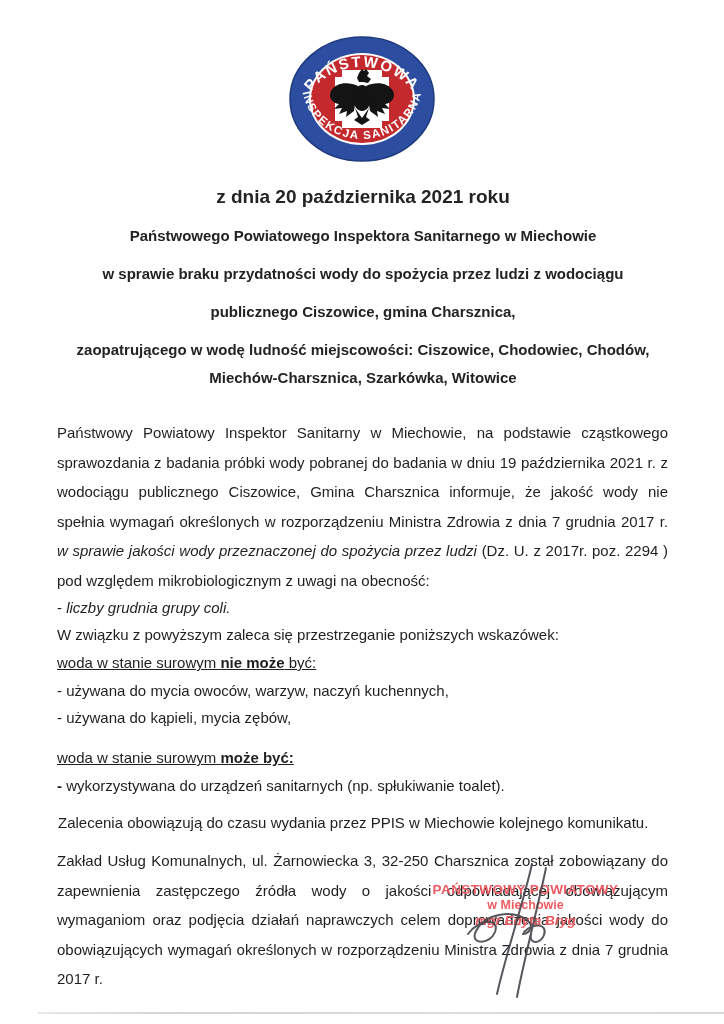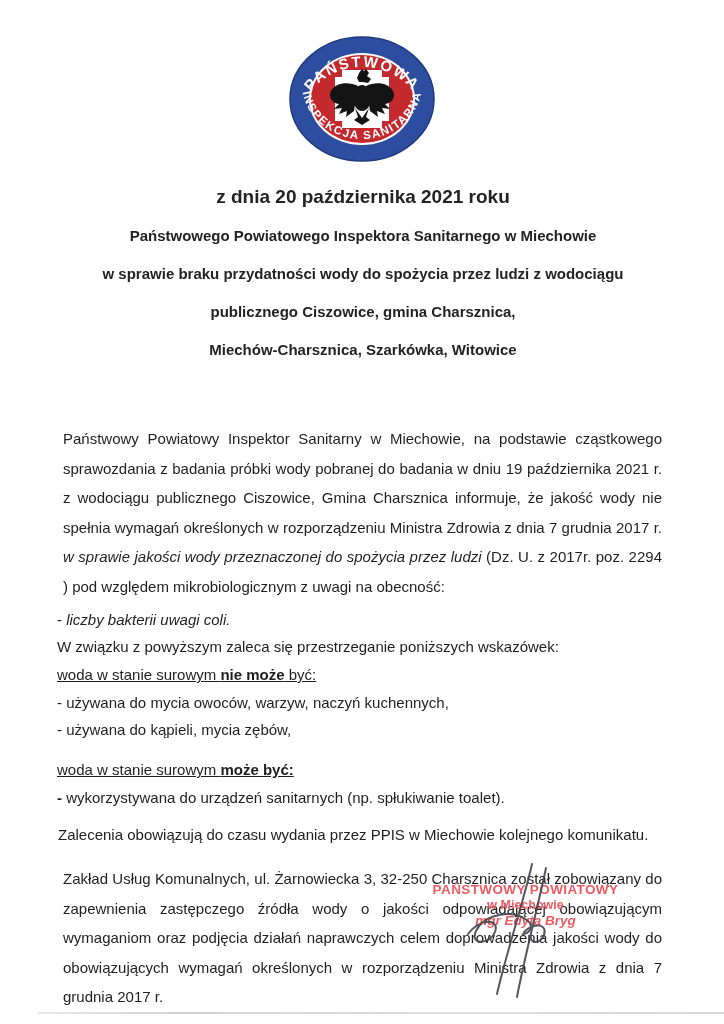--- a/index.html
+++ b/index.html
@@ -24,21 +24,21 @@
   }
   .h-title{font-size:16px;letter-spacing:.3px;margin:0 0 20px 0;}
   .h-date{font-size:19px;margin:0 0 17px 0;}
   .h-line{font-size:15px;margin:0 0 16px 0;line-height:22px;}
   .h-line.tight{margin-bottom:6px;}
   
   .body-text{
     position:absolute;left:57px;right:56px;top:418px;
     font-size:15px;line-height:29.5px;color:#1f1f1f;
   }
-  .jst{text-align:justify;text-justify:inter-word;margin:6px;}
+  .jst{text-align:justify;text-justify:inter-word;margin:0;}
   .it{font-style:italic;}
   .bd{font-weight:bold;}
   .und{text-decoration:underline;margin-top:44px;}
   .bullet{margin:0;line-height:27px;}
   .coli{line-height:26px;margin:0;}
   .gap-s{height:8px;}
   .gap-m{height:13px;}
   .rule-head{margin:0;line-height:28px;}
   .notice{font-weight:normal;margin:1px;line-height:29px;}
   
@@ -100,28 +100,29 @@
         <textPath href="#arcBottom" startOffset="50%" text-anchor="middle">INSPEKCJA SANITARNA</textPath>
       </text>
     </svg>
   </div>
 
   <div class="heading">
     <p class="h-date">z dnia 20 października 2021 roku</p>
     <p class="h-line">Państwowego Powiatowego Inspektora Sanitarnego w Miechowie</p>
     <p class="h-line">w sprawie  braku przydatności wody do spożycia przez ludzi z wodociągu</p>
     <p class="h-line">publicznego Ciszowice, gmina Charsznica,</p>
+    <p class="h-line tight">zaopatrującego w wodę ludność miejscowości: Ciszowice, Chodowiec, Chodów,</p>
     <p class="h-line">Miechów-Charsznica, Szarkówka, Witowice</p>
   </div>
 
   <div class="body-text">
 
     <p class="jst"><span>Państwowy Powiatowy Inspektor Sanitarny w Miechowie, na podstawie cząstkowego sprawozdania z badania próbki wody pobranej  do badania w dniu 19 października 2021 r. z  wodociągu publicznego Ciszowice, Gmina Charsznica informuje, że jakość wody nie spełnia wymagań określonych w rozporządzeniu Ministra Zdrowia z dnia 7 grudnia 2017 r. </span><span class="it">w sprawie jakości wody przeznaczonej do spożycia przez ludzi</span><span> (Dz. U. z 2017r.  poz. 2294 ) pod względem mikrobiologicznym z uwagi na obecność:</span></p>
 
-    <p class="coli"><span>-  </span><span class="it">liczby bakterii uwagi coli.</span></p>
+    <p class="coli"><span>-  </span><span class="it">liczby grudnia grupy coli.</span></p>
 
     <p class="rule-head">W związku z powyższym zaleca się przestrzeganie poniższych  wskazówek:</p>
 
     <p class="rule-head"><span class="und"><span> woda w stanie surowym </span><span class="bd">nie może</span><span> być:</span></span></p>
 
     <p class="bullet">- używana  do mycia owoców, warzyw, naczyń kuchennych,</p>
     <p class="bullet">- używana do kąpieli, mycia zębów,</p>
 
     <div class="gap-m"></div>
 

